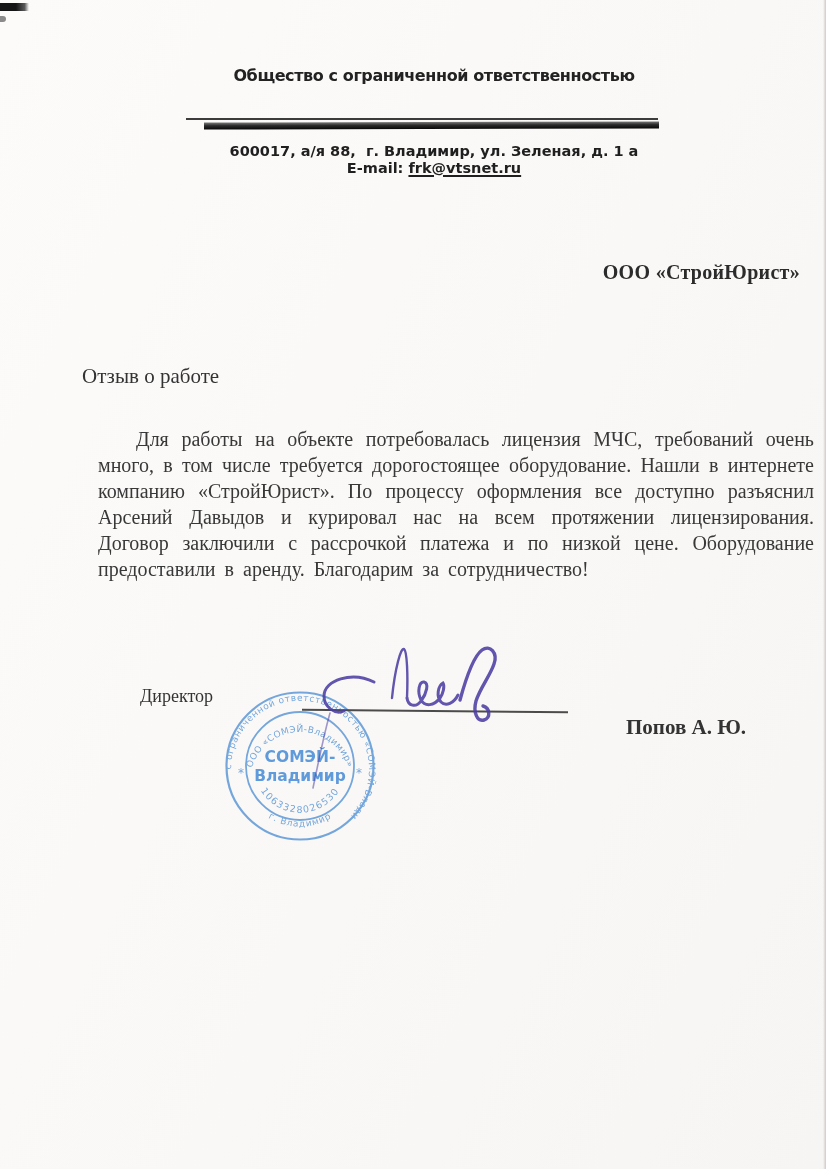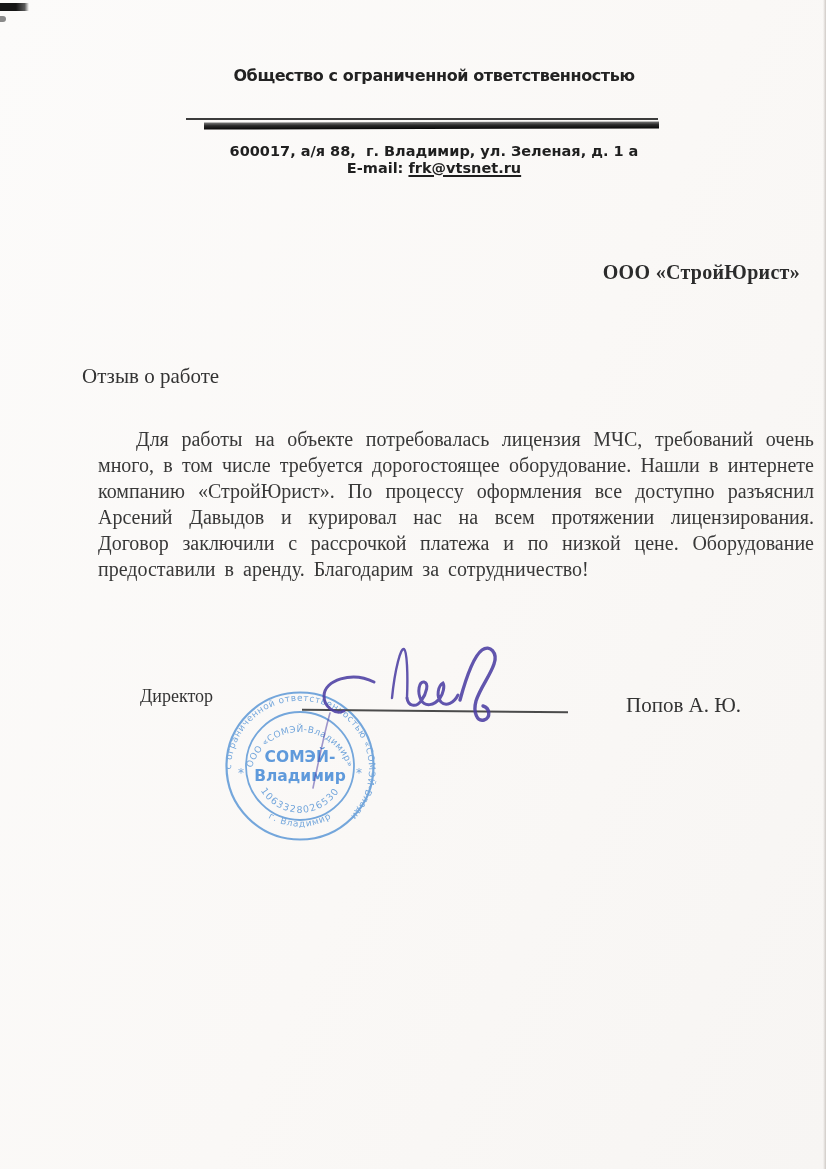--- a/index.html
+++ b/index.html
@@ -32,21 +32,21 @@
   .u{text-decoration:underline;text-decoration-thickness:2px;text-underline-offset:2px;}
 
   .recipient{position:absolute;right:26px;top:261px;font-size:20px;font-weight:bold;letter-spacing:.3px;color:#2b2b2b;}
   .doc-title{position:absolute;left:82px;top:364px;width:700px;text-align:left;font-size:21px;color:#333;}
 
   .body-text{position:absolute;left:82px;top:410px;width:716px;margin:16px;
     font-size:20px;line-height:26px;text-align:justify;text-indent:38px;
     word-spacing:4px;color:#383838;}
 
   .sig-role{position:absolute;left:140px;top:686px;font-size:18px;color:#333;}
-  .sig-name{position:absolute;left:626px;top:693px;font-size:21px;color:#333;}
+  .sig-name{position:absolute;left:626px;top:715px;font-size:21px;color:#333;font-weight:bold;}
   .sig-line{position:absolute;left:302px;top:710px;width:266px;height:2px;background:#4b4b4b;transform:rotate(0.5deg);z-index:3;}
 
   .stamp-svg{position:absolute;left:222px;top:688px;z-index:2;}
   .signature-svg{position:absolute;left:280px;top:616px;z-index:4;}
 </style>
 </head>
 <body>
 
 <div class="page">
 

